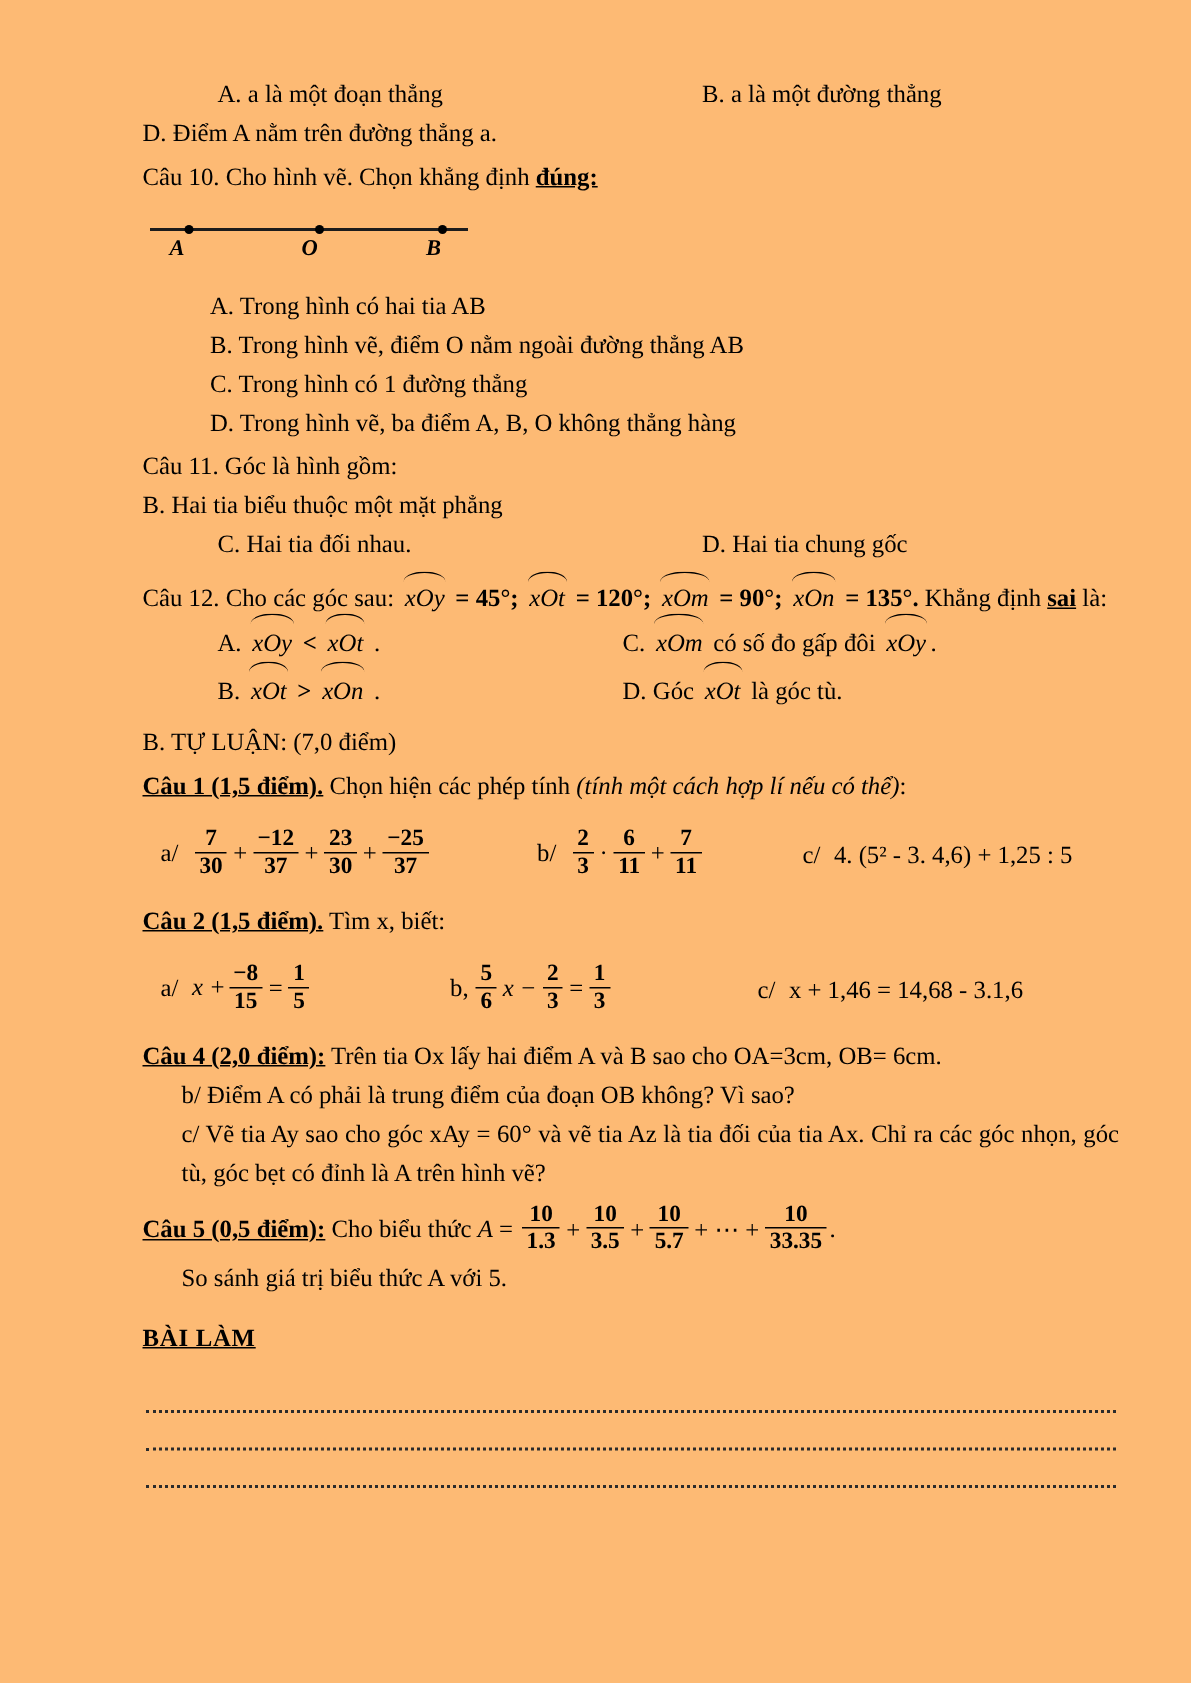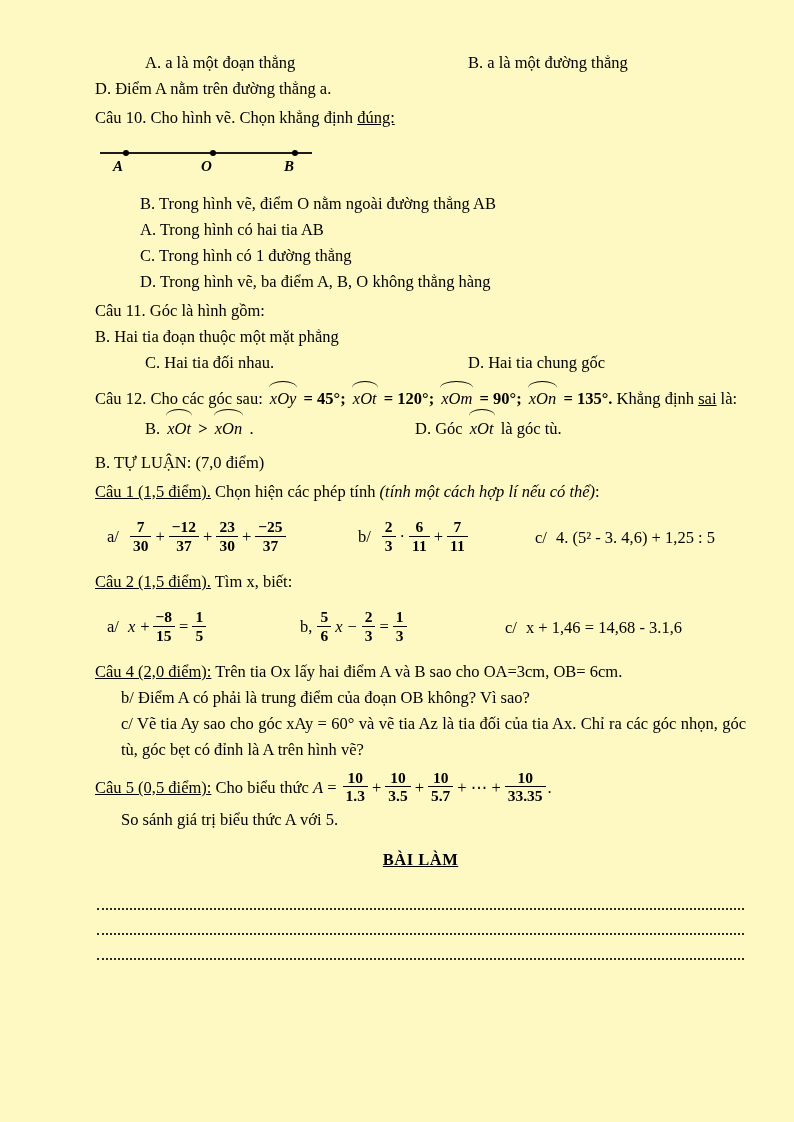--- a/index.html
+++ b/index.html
@@ -1,21 +1,21 @@
 <!DOCTYPE html>
 <html><head>
 <meta charset="utf-8">
 <style>
   *{margin:0;padding:0;box-sizing:border-box}
   html,body{background:#fff}
   body{width:794px;height:1122px;font-family:"Liberation Serif",serif;font-size:16.5px;color:#000}
-  .page{width:794px;height:1122px;padding:50px 48px 0 95px;overflow:hidden;background:#fef9c3}
+  .page{width:794px;height:1122px;padding:50px 48px 0 95px;overflow:hidden;background:#fdba74}
   .line{line-height:26px}
   .qh{font-weight:normal}
-  .uh{font-weight:normal;text-decoration:underline}
+  .uh{font-weight:bold;text-decoration:underline}
   .it{font-style:italic}
   .mi{font-style:italic}
   .math{font-weight:bold}
   .just{text-align:justify}
   
   .row2{display:flex;line-height:26px}
   .row2 .c1{flex:0 0 373px;padding-left:50px}
   .row2 .c2{flex:1}
   .row2.q12r{line-height:31px}
   .row2.q12r .c1{flex:0 0 320px;padding-left:50px}
@@ -34,21 +34,21 @@
   .frac .num{display:block;border-bottom:1.4px solid #000;padding:0 3px}
   .frac .den{display:block;padding:0 3px}
   .mathrow{display:flex;align-items:center;padding-left:12px;margin:10px 0 8px;min-height:46px}
   .mitem{display:inline-block}
   .plabel{margin-right:9px}
   .mop{margin:0 2px}
   
   .blk{margin-top:3px}
   .secb{margin-top:6px;line-height:26px}
   .q5row{line-height:30px;margin-top:8px}
-  .bailam{text-align:center;margin:14px 0 12px;line-height:26px}
+  .bailam{text-align:left;margin:14px 0 12px;line-height:26px}
   .bailam span{font-weight:bold;text-decoration:underline;letter-spacing:.5px}
   .dotline{height:25px;border-bottom:2.2px dotted #2b2b2b;margin:0 2px}
 </style>
 </head>
 <body>
 
 <div class="page">
 
   <div class="row2">
     <div class="c1"><span>A.</span> <span>a là một đoạn thẳng</span></div>
@@ -63,36 +63,40 @@
   <div class="figure">
     <div class="fig-line"></div>
     <div class="fig-dot" style="left:23px"></div>
     <div class="fig-dot" style="left:110px"></div>
     <div class="fig-dot" style="left:192px"></div>
     <span class="fig-lbl" style="left:13px">A</span>
     <span class="fig-lbl" style="left:101px">O</span>
     <span class="fig-lbl" style="left:184px">B</span>
   </div>
 
+  <div class="optline"><span>A.</span> <span>Trong hình có hai tia AB</span></div>
   <div class="optline"><span>B.</span> <span>Trong hình vẽ, điểm O nằm ngoài đường thẳng AB</span></div>
-  <div class="optline"><span>A.</span> <span>Trong hình có hai tia AB</span></div>
   <div class="optline"><span>C.</span> <span>Trong hình có 1 đường thẳng</span></div>
   <div class="optline"><span>D.</span> <span>Trong hình vẽ, ba điểm A, B, O không thẳng hàng</span></div>
 
   <p class="line blk"><span class="qh">Câu 11.</span><span> Góc là hình gồm:</span></p>
   <div class="row2">
-    <div class="c2"><span>B.</span> <span>Hai tia đoạn thuộc một mặt phẳng</span></div>
+    <div class="c2"><span>B.</span> <span>Hai tia biểu thuộc một mặt phẳng</span></div>
   </div>
   <div class="row2">
     <div class="c1"><span>C.</span> <span>Hai tia đối nhau.</span></div>
     <div class="c2"><span>D.</span> <span>Hai tia chung gốc</span></div>
   </div>
 
   <p class="line just" style="margin-top:8px;line-height:27px"><span class="qh">Câu 12</span><span>. Cho các góc sau: </span><span class="angle">xOy</span><span class="math"> = 45°; </span><span class="angle">xOt</span><span class="math"> = 120°; </span><span class="angle">xOm</span><span class="math"> = 90°; </span><span class="angle">xOn</span><span class="math"> = 135°.</span><span> Khẳng định </span><span class="uh">sai</span><span> là:</span></p>
 
+  <div class="row2 q12r">
+    <div class="c1"><span>A.</span> <span class="angle">xOy</span><span class="math"> &lt; </span><span class="angle">xOt</span><span> .</span></div>
+    <div class="c2"><span>C.</span> <span class="angle">xOm</span><span> có số đo gấp đôi </span><span class="angle">xOy</span><span>.</span></div>
+  </div>
   <div class="row2 q12r">
     <div class="c1"><span>B.</span> <span class="angle">xOt</span><span class="math"> &gt; </span><span class="angle">xOn</span><span> .</span></div>
     <div class="c2"><span>D.</span> <span>Góc </span><span class="angle">xOt</span><span> là góc tù.</span></div>
   </div>
 
   <p class="secb qh">B. TỰ LUẬN: (7,0 điểm)</p>
 
   <p class="line blk"><span class="uh">Câu 1 (1,5 điểm).</span><span> Chọn hiện các phép tính </span><span class="it">(tính một cách hợp lí nếu có thể)</span><span>:</span></p>
 
   <div class="mathrow">

